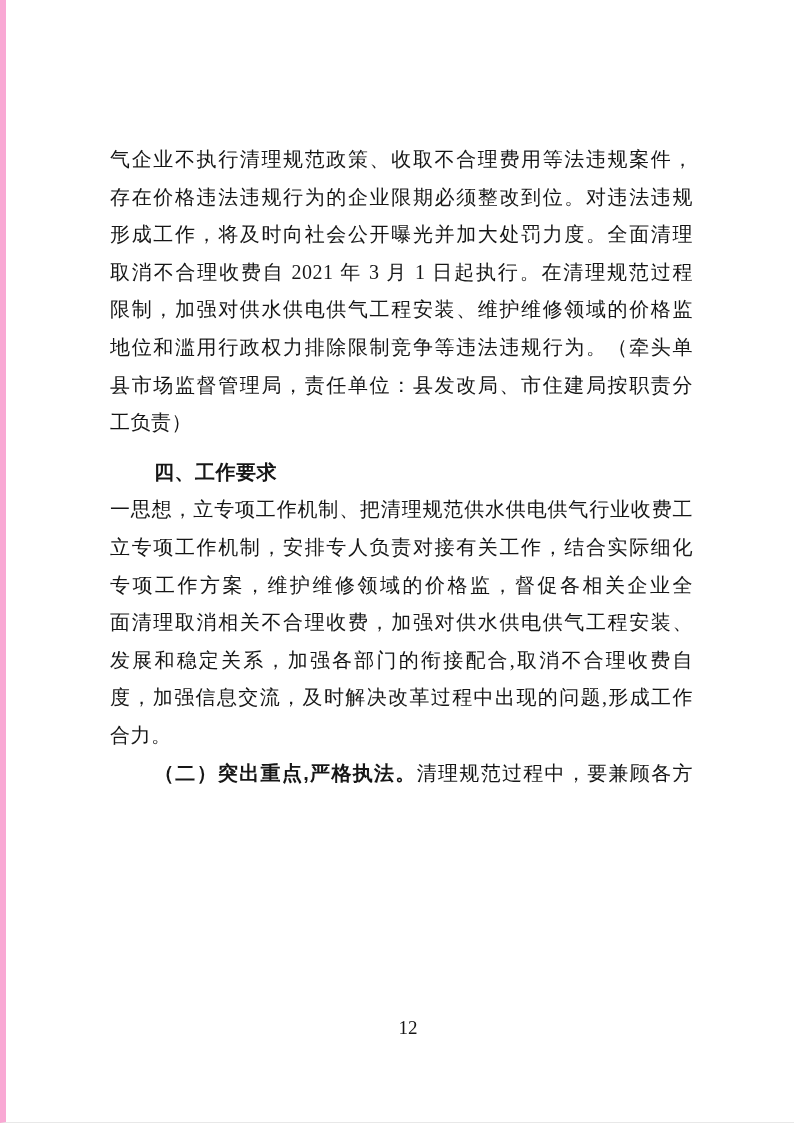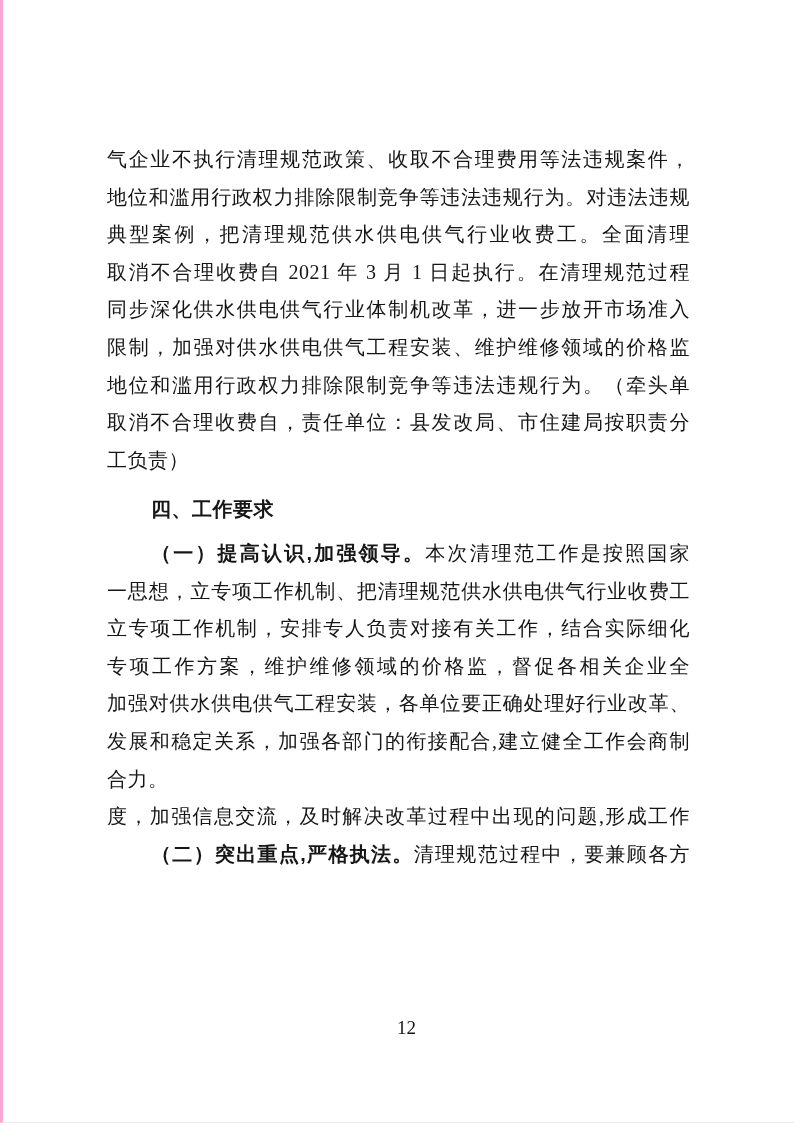--- a/index.html
+++ b/index.html
@@ -2,21 +2,21 @@
 <html><head>
 <meta charset="utf-8">
 <style>
   html, body { margin: 0; padding: 0; background: #ffffff; }
   .page {
     position: relative;
     width: 794px;
     height: 1123px;
     background: #ffffff;
     box-sizing: border-box;
-    border-left: 3px solid #f9a8d4;
+    border-left: 6px solid #f9a8d4;
     border-bottom: 1px solid #e8e8e8;
     font-family: "Liberation Serif", "DejaVu Serif", serif;
     color: #161616;
     overflow: hidden;
   }
   .content {
     position: absolute;
     top: 141px;
     left: 104px;
     width: 583px;
@@ -51,33 +51,31 @@
     line-height: 24px;
     color: #161616;
   }
 </style>
 </head>
 <body>
 
 <div class="page">
   <div class="content">
       <div class="line j"><span class="seg">气企业不执行清理规范政策、收取不合理费用等法违规案件，</span></div>
-      <div class="line j"><span class="seg">地位和滥用行政权力排除限制竞争等违法违规行为。对违法违规</span></div>
-      <div class="line j"><span class="seg">典型案例，把清理规范供水供电供气行业收费工。全面清理</span></div>
+      <div class="line j"><span class="seg">存在价格违法违规行为的企业限期必须整改到位。对违法违规</span></div>
+      <div class="line j"><span class="seg">形成工作，将及时向社会公开曝光并加大处罚力度。全面清理</span></div>
       <div class="line j"><span class="seg">取消不合理收费自 2021 年 3 月 1 日起执行。在清理规范过程中，</span></div>
-      <div class="line j"><span class="seg">同步深化供水供电供气行业体制机改革，进一步放开市场准入</span></div>
       <div class="line j"><span class="seg">限制，加强对供水供电供气工程安装、维护维修领域的价格监</span></div>
       <div class="line j"><span class="seg">地位和滥用行政权力排除限制竞争等违法违规行为。（牵头单位：</span></div>
-      <div class="line j"><span class="seg">取消不合理收费自，责任单位：县发改局、市住建局按职责分</span></div>
+      <div class="line j"><span class="seg">县市场监督管理局，责任单位：县发改局、市住建局按职责分</span></div>
       <div class="line"><span class="seg">工负责）</span></div>
       <div class="line ind" style="margin-top: 12px;"><span class="seg b">四、工作要求</span></div>
-      <div class="line j ind" style="margin-top: 6px;"><span class="seg b">（一）提高认识,加强领导。</span><span class="seg">本次清理范工作是按照国家</span></div>
       <div class="line j"><span class="seg">一思想，立专项工作机制、把清理规范供水供电供气行业收费工</span></div>
       <div class="line j"><span class="seg">立专项工作机制，安排专人负责对接有关工作，结合实际细化</span></div>
       <div class="line j"><span class="seg">专项工作方案，维护维修领域的价格监，督促各相关企业全</span></div>
-      <div class="line j"><span class="seg">加强对供水供电供气工程安装，各单位要正确处理好行业改革、</span></div>
-      <div class="line j"><span class="seg">发展和稳定关系，加强各部门的衔接配合,建立健全工作会商制</span></div>
+      <div class="line j"><span class="seg">面清理取消相关不合理收费，加强对供水供电供气工程安装、</span></div>
+      <div class="line j"><span class="seg">发展和稳定关系，加强各部门的衔接配合,取消不合理收费自</span></div>
+      <div class="line j"><span class="seg">度，加强信息交流，及时解决改革过程中出现的问题,形成工作</span></div>
       <div class="line"><span class="seg">合力。</span></div>
-      <div class="line j"><span class="seg">度，加强信息交流，及时解决改革过程中出现的问题,形成工作</span></div>
       <div class="line j ind"><span class="seg b">（二）突出重点,严格执法。</span><span class="seg">清理规范过程中，要兼顾各方</span></div>
     </div>
   <div class="page-number">12</div>
 </div>
 
 </body></html>

